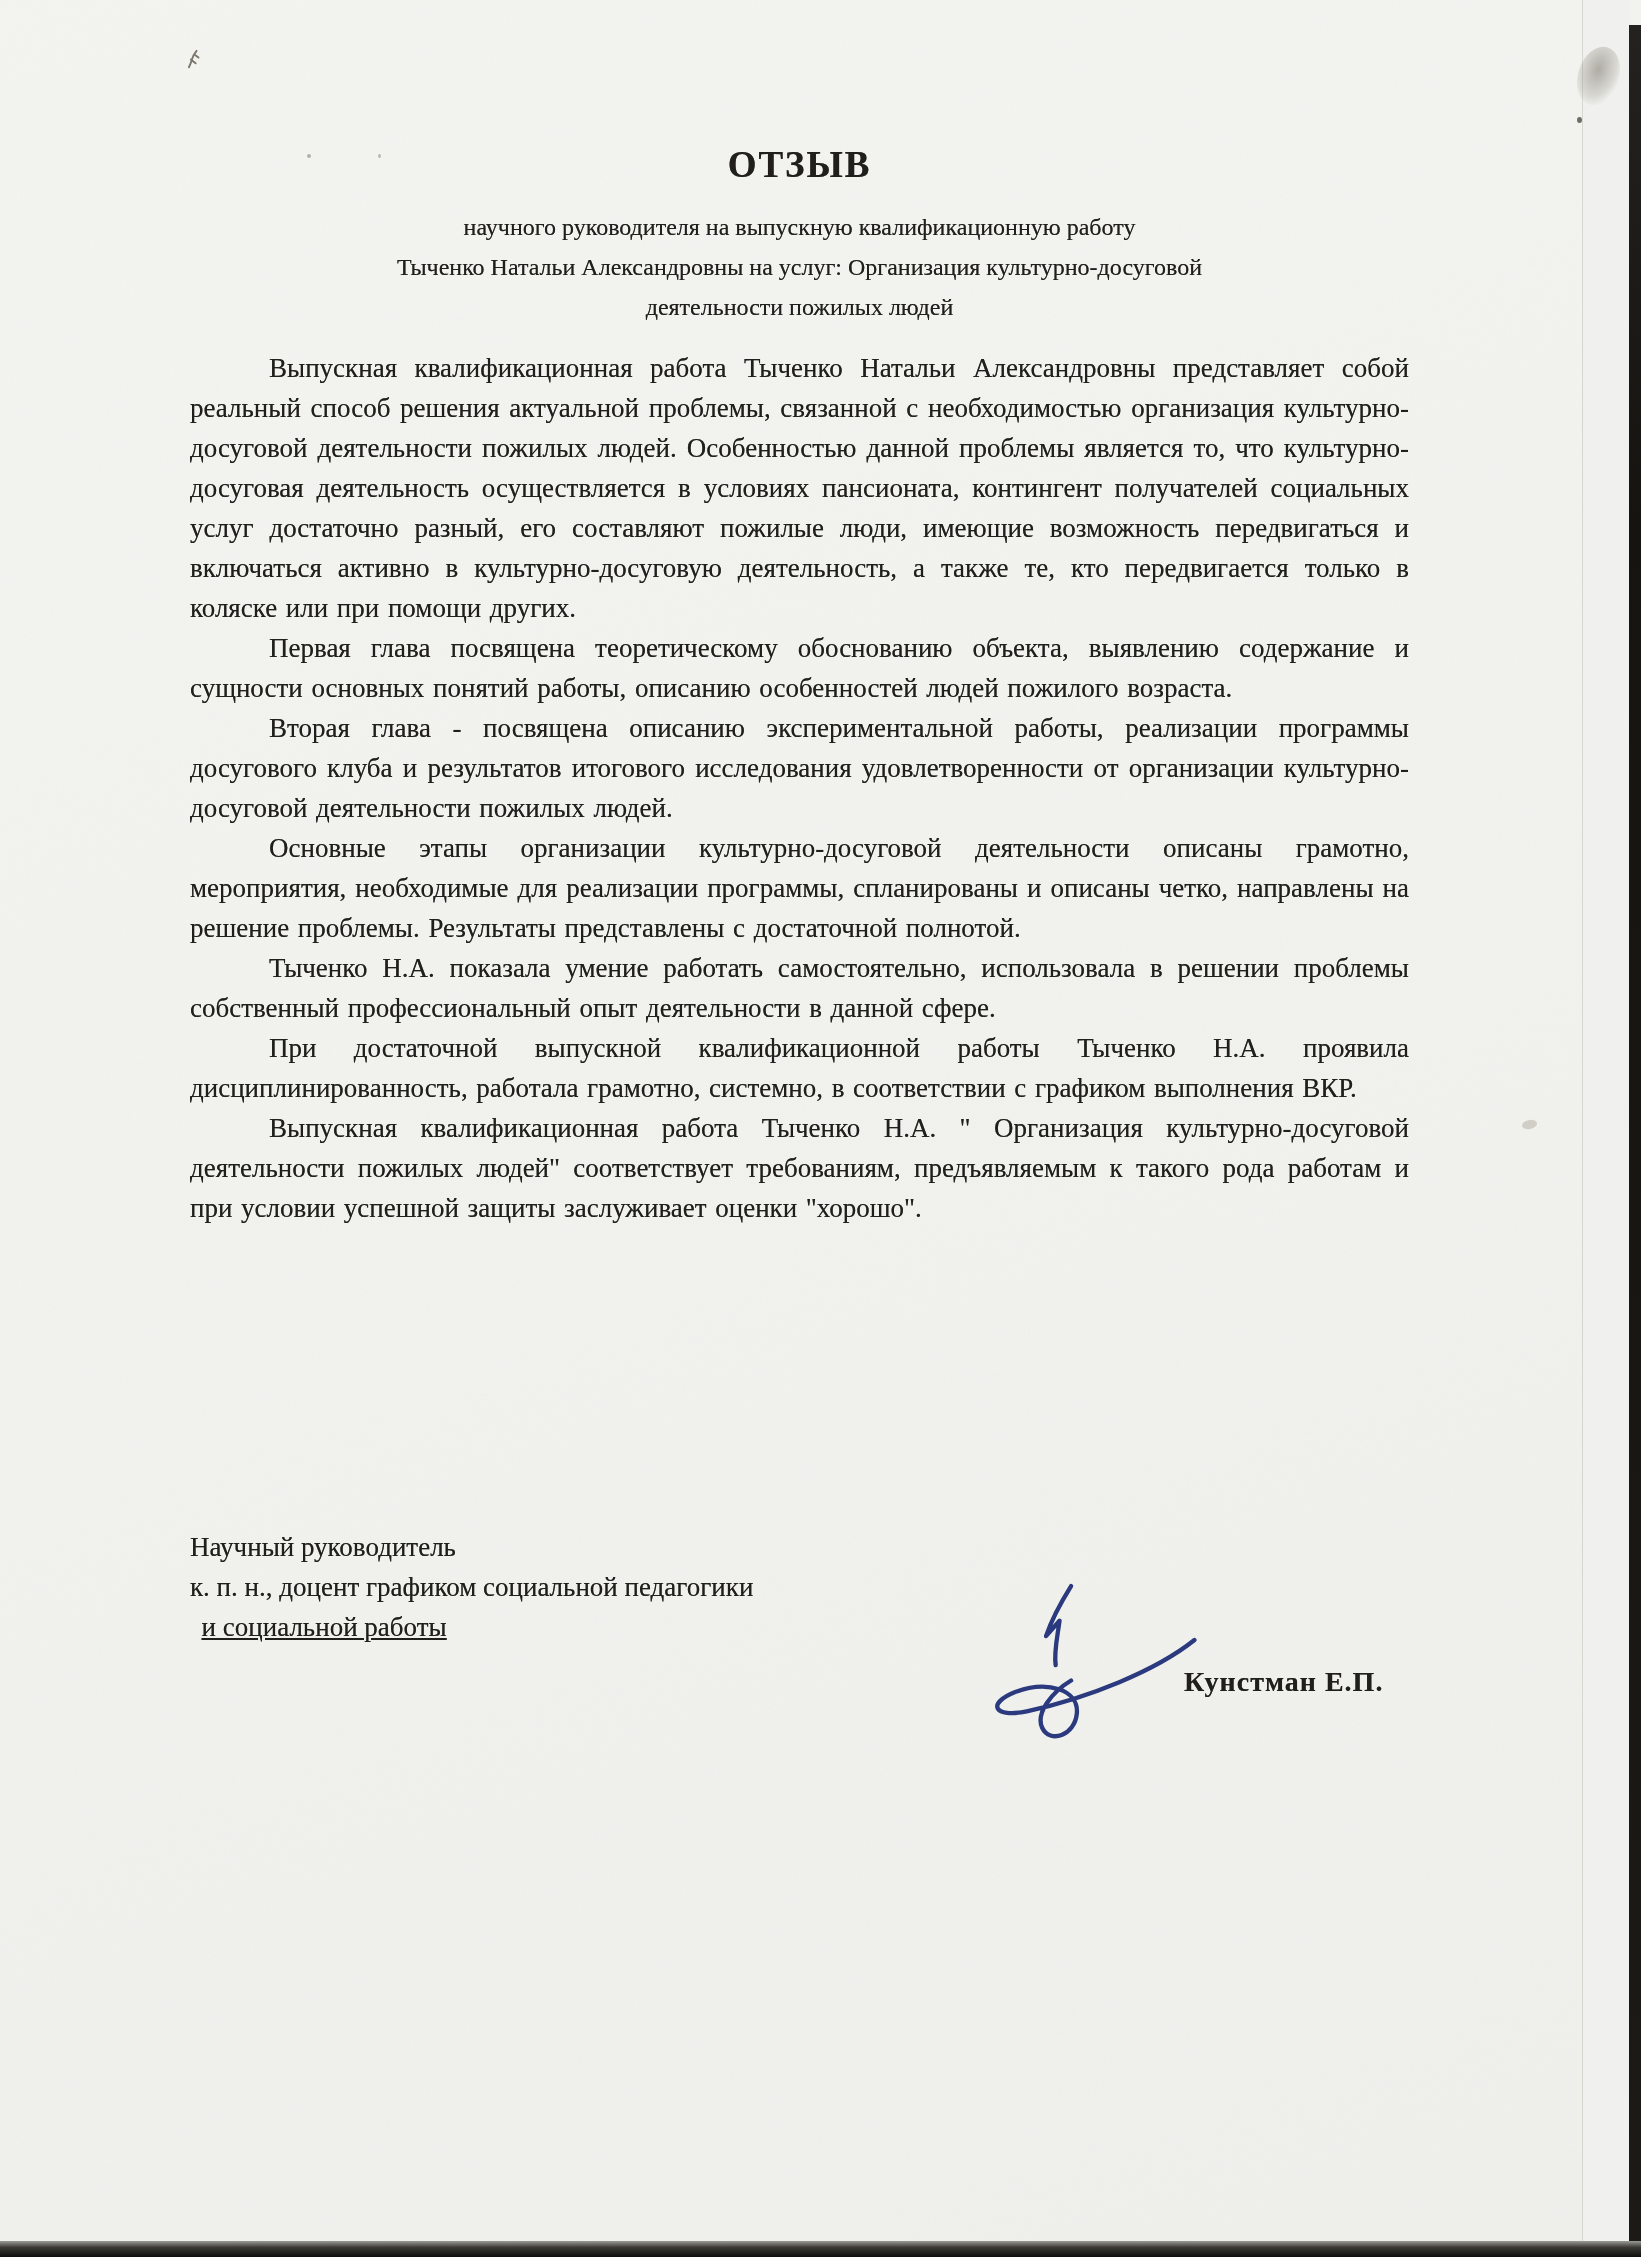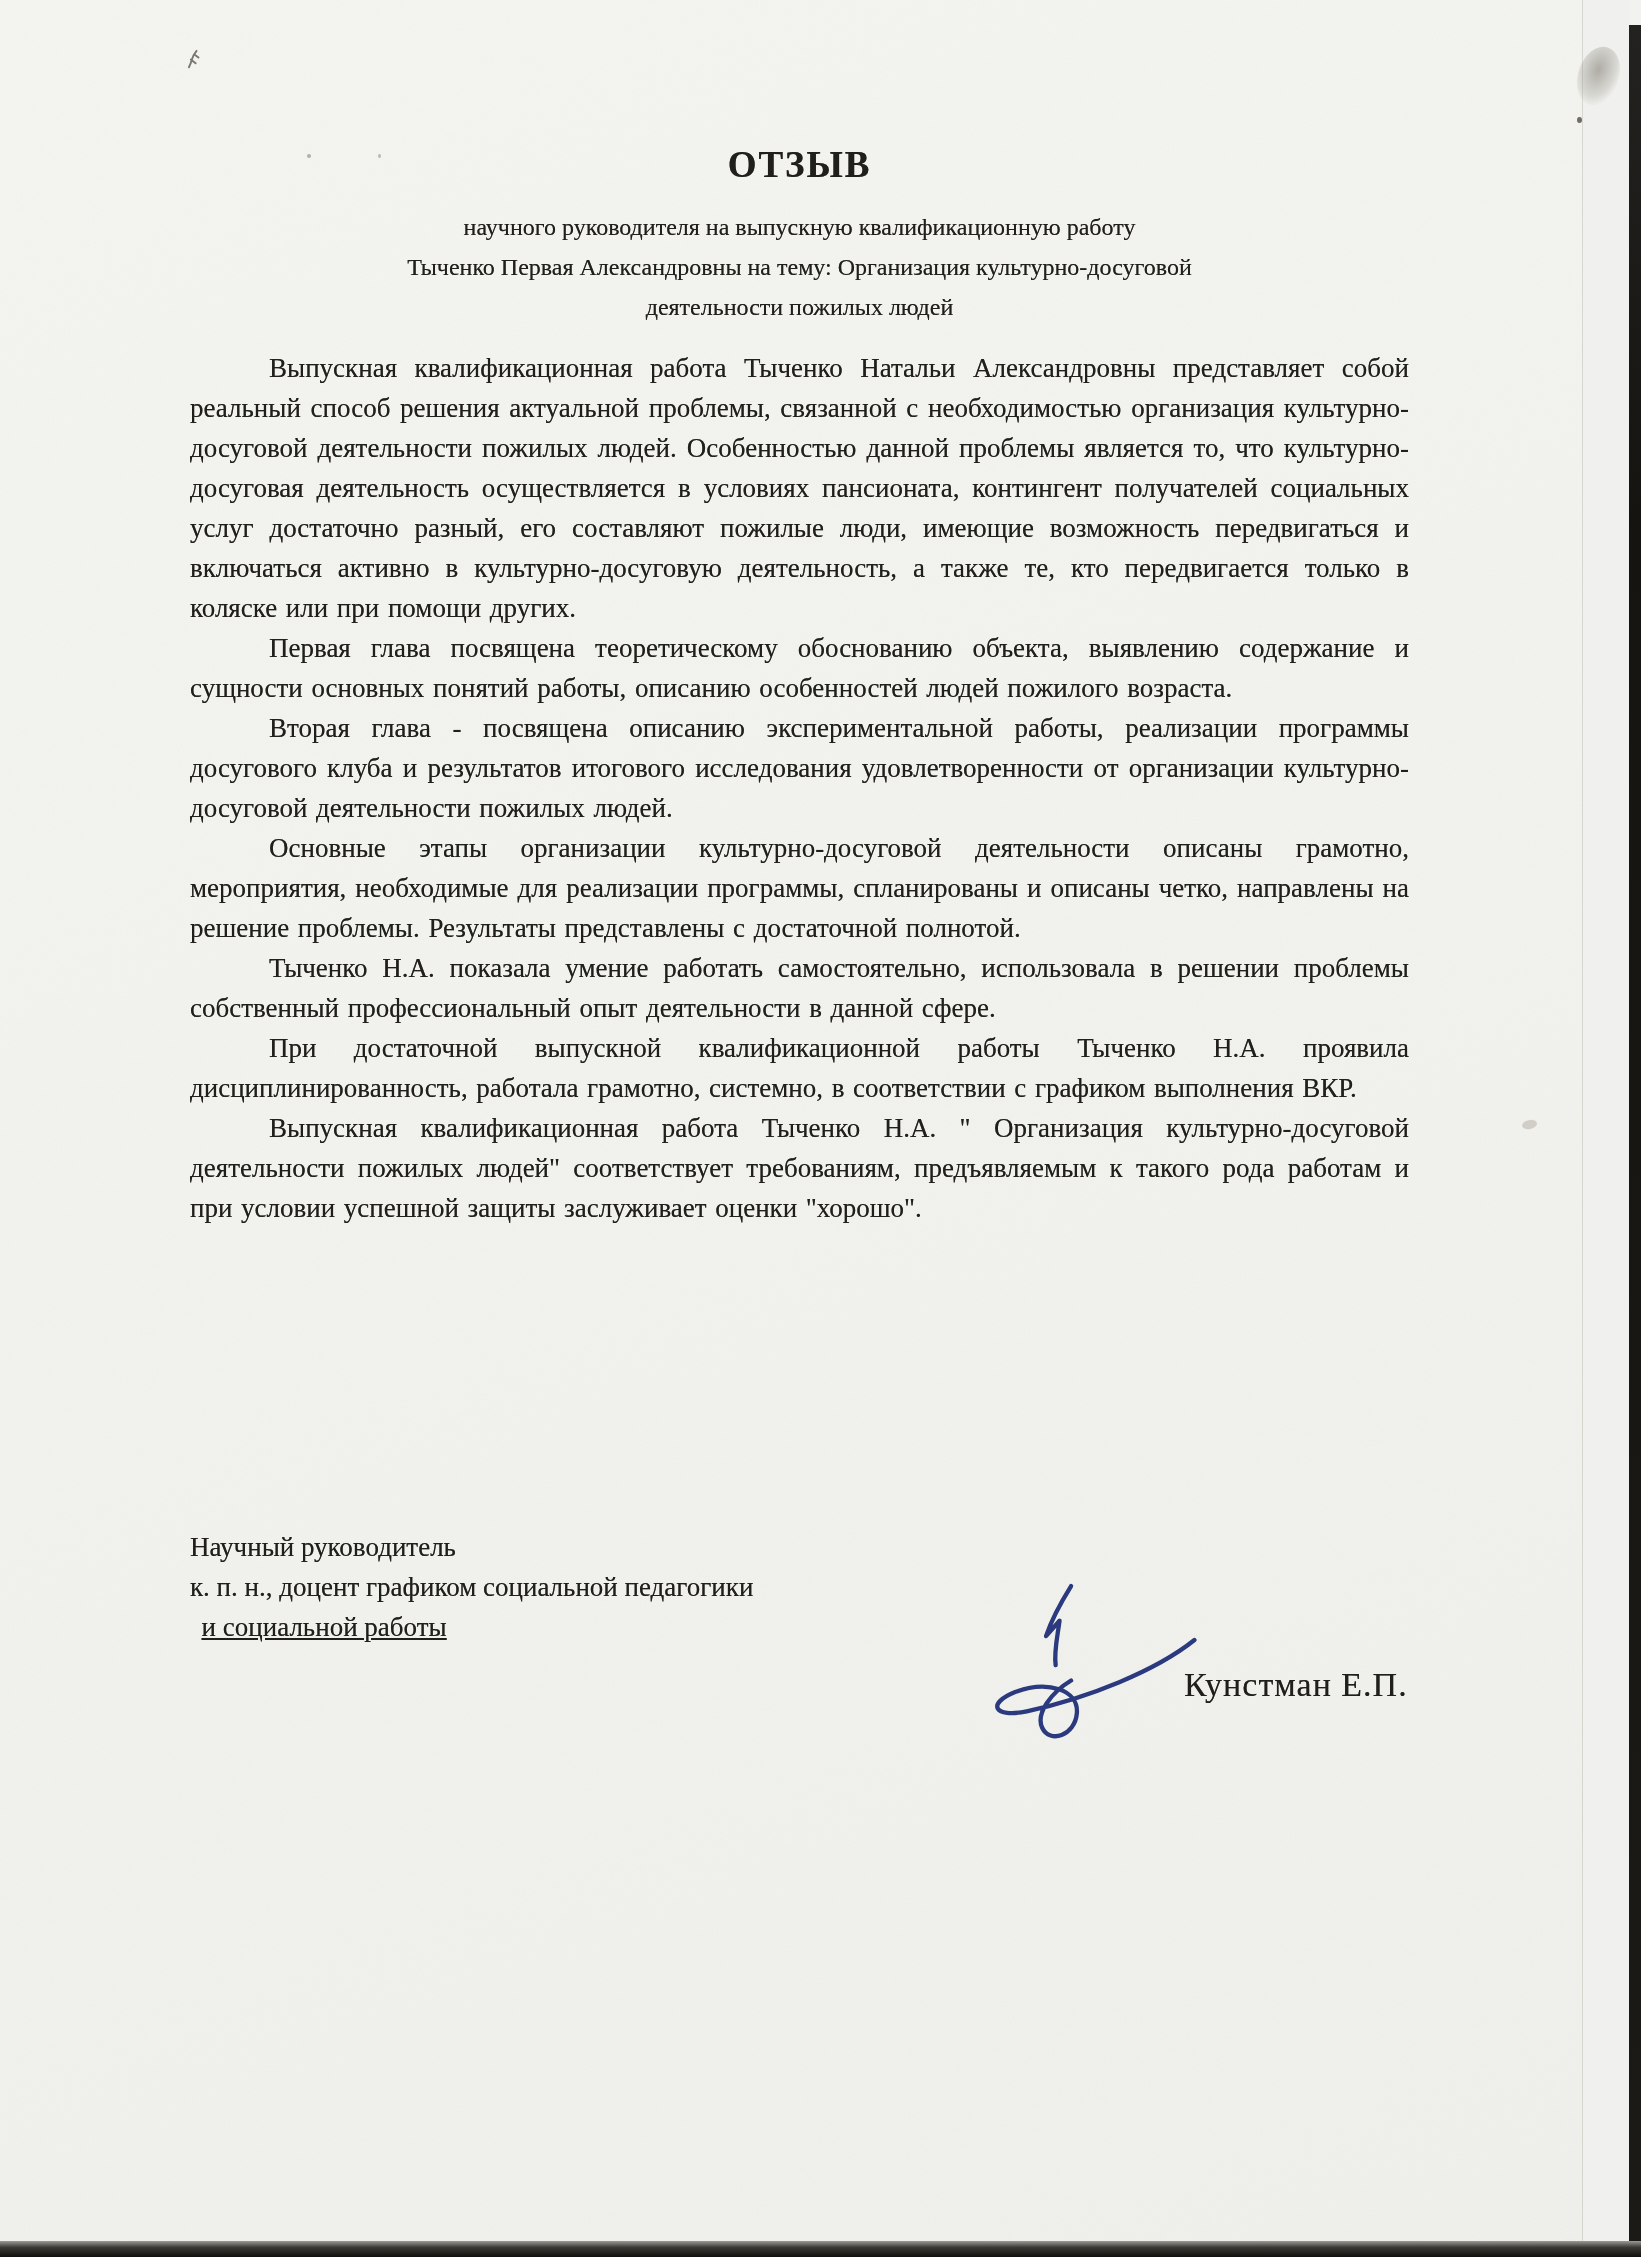--- a/index.html
+++ b/index.html
@@ -56,22 +56,23 @@
   }
   .signature-block {
     position: absolute; left: 190px; top: 1527px;
     font-size: 27px; line-height: 40px;
     text-shadow: 0 0 0.6px rgba(32,31,28,0.65);
   }
   .sig-line-3 { padding-left: 11.6px; text-decoration: underline; }
   .signature-scribble { position: absolute; left: 967px; top: 1580px; }
   .signer-name {
     position: absolute; left: 1184px; top: 1666px;
-    font-size: 34px; letter-spacing: 1px;
+    font-size: 28px; letter-spacing: 1px;
     text-shadow: 0 0 0.6px rgba(32,31,28,0.65);
+    font-weight: bold;
   }
 </style>
 </head>
 <body>
 
 <div class="page">
 
   <svg class="grain" viewBox="0 0 1700 2338" width="1641" height="2257">
     <filter id="grainF">
       <feTurbulence type="fractalNoise" baseFrequency="0.9" numOctaves="2" stitchTiles="stitch"></feTurbulence>
@@ -90,21 +91,21 @@
   <div class="speck-dot speck-c"></div>
   <div class="speck-soft"></div>
   <svg class="speck-squiggle" width="15.4" height="23" viewBox="0 0 16 24">
     <path d="M3 20 C7 13, 5 10, 11 3 M5 12 L10 16 M9 7 L13 10" stroke="#7b776c" stroke-width="2" fill="none" stroke-linecap="round"></path>
   </svg>
 
   <div class="content">
     <h1 class="doc-title">ОТЗЫВ</h1>
     <div class="subtitle">
       <div>научного руководителя на выпускную квалификационную работу</div>
-      <div>Тыченко Первая Александровны на тему: Организация культурно-досуговой</div>
+      <div>Тыченко Натальи Александровны на услуг: Организация культурно-досуговой</div>
       <div>деятельности пожилых людей</div>
     </div>
     <div class="bodytext">
       <p class="para">Выпускная квалификационная работа Тыченко Натальи Александровны представляет собой реальный способ решения актуальной проблемы, связанной с необходимостью организация культурно-досуговой деятельности пожилых людей. Особенностью данной проблемы является то, что культурно-досуговая деятельность осуществляется в условиях пансионата, контингент получателей социальных услуг достаточно разный, его составляют пожилые люди, имеющие возможность передвигаться и включаться активно в культурно-досуговую деятельность, а также те, кто передвигается только в коляске или при помощи других.</p>
       <p class="para">Первая глава посвящена теоретическому обоснованию объекта, выявлению содержание и сущности основных понятий работы, описанию особенностей людей пожилого возраста.</p>
       <p class="para">Вторая глава - посвящена описанию экспериментальной работы, реализации программы досугового клуба и результатов итогового исследования удовлетворенности от организации культурно-досуговой деятельности пожилых людей.</p>
       <p class="para">Основные этапы организации культурно-досуговой деятельности описаны грамотно, мероприятия, необходимые для реализации программы, спланированы и описаны четко, направлены на решение проблемы. Результаты представлены с достаточной полнотой.</p>
       <p class="para">Тыченко Н.А. показала умение работать самостоятельно, использовала в решении проблемы собственный профессиональный опыт деятельности в данной сфере.</p>
       <p class="para">При достаточной выпускной квалификационной работы Тыченко Н.А. проявила дисциплинированность, работала грамотно, системно, в соответствии с графиком выполнения ВКР.</p>
       <p class="para">Выпускная квалификационная работа Тыченко Н.А. " Организация культурно-досуговой деятельности пожилых людей" соответствует требованиям, предъявляемым к такого рода работам и при условии успешной защиты заслуживает оценки "хорошо".</p>

